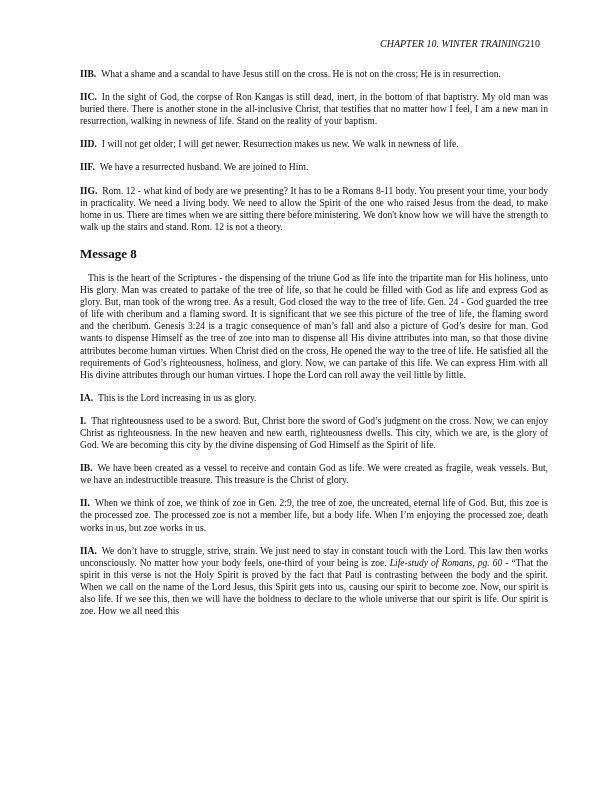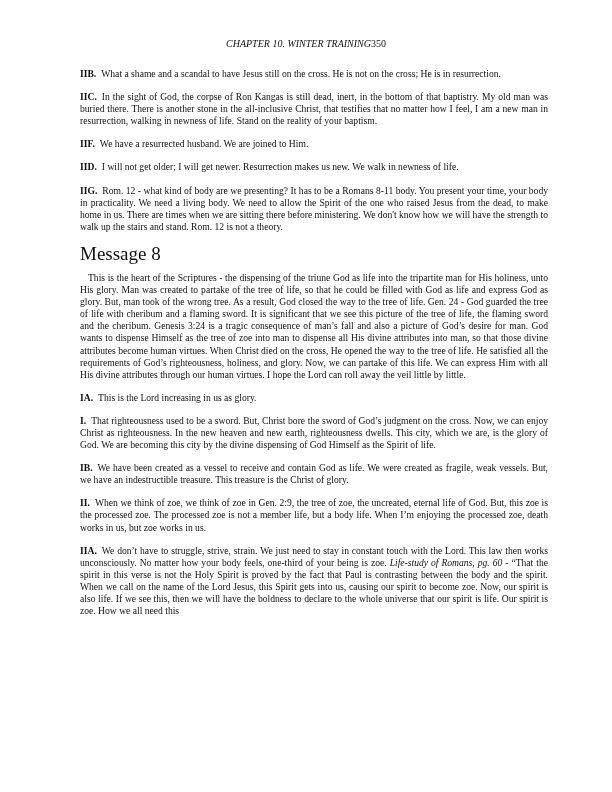--- a/index.html
+++ b/index.html
@@ -4,53 +4,53 @@
 <style>
   html, body { margin: 0; padding: 0; background: #ffffff; }
   body {
     width: 612px; height: 792px; position: relative; overflow: hidden;
     font-family: "DejaVu Serif", "Liberation Serif", serif;
     color: #111;
   }
   .page { position: absolute; left: 72px; top: 0; width: 468px; }
   .header {
     position: absolute; top: 38px; left: 0; width: 468px;
-    display: flex; justify-content: center;
+    display: flex; justify-content: flex-end;
     font-family: "Liberation Serif", serif; font-size: 10px;
   }
   .header .chap { font-style: italic; }
   .content {
     position: absolute; top: 68px; left: 8px; width: 468px;
     font-family: "Liberation Serif", serif; font-size: 9.6px; line-height: 12.1px;
     text-align: justify;
   }
   .para { margin: 0 0 11px 0; }
   .para .lbl { font-weight: bold; margin-right: 5px; }
   .para.cont { margin-bottom: 4px; }
   h2 {
-    font-family: "Liberation Serif", serif; font-size: 19px; font-weight: normal;
+    font-family: "Liberation Serif", serif; font-size: 13px; font-weight: bold;
     margin: 3px 0 8px 0; line-height: 20px;
   }
   .intro { text-indent: 8px; }
   .ital { font-style: italic; }
 </style>
 </head>
 <body>
 
 <div class="page">
   <div class="header">
     <span class="chap">CHAPTER 10.  WINTER TRAINING</span>
-    <span>350</span>
+    <span>210</span>
   </div>
 
   <div class="content">
     <p class="para"><span class="lbl">IIB.</span><span>What a shame and a scandal to have Jesus still on the cross. He is not on the cross; He is in resurrection.</span></p>
     <p class="para"><span class="lbl">IIC.</span><span>In the sight of God, the corpse of Ron Kangas is still dead, inert, in the bottom of that baptistry. My old man was buried there. There is another stone in the all-inclusive Christ, that testifies that no matter how I feel, I am a new man in resurrection, walking in newness of life. Stand on the reality of your baptism.</span></p>
+    <p class="para"><span class="lbl">IID.</span><span>I will not get older; I will get newer. Resurrection makes us new. We walk in newness of life.</span></p>
     <p class="para"><span class="lbl">IIF.</span><span>We have a resurrected husband. We are joined to Him.</span></p>
-    <p class="para"><span class="lbl">IID.</span><span>I will not get older; I will get newer. Resurrection makes us new. We walk in newness of life.</span></p>
     <p class="para"><span class="lbl">IIG.</span><span>Rom. 12 - what kind of body are we presenting? It has to be a Romans 8-11 body. You present your time, your body in practicality. We need a living body. We need to allow the Spirit of the one who raised Jesus from the dead, to make home in us. There are times when we are sitting there before ministering. We don't know how we will have the strength to walk up the stairs and stand. Rom. 12 is not a theory.</span></p>
 
     <h2>Message 8</h2>
     <p class="para intro">This is the heart of the Scriptures - the dispensing of the triune God as life into the tripartite man for His holiness, unto His glory. Man was created to partake of the tree of life, so that he could be filled with God as life and express God as glory. But, man took of the wrong tree. As a result, God closed the way to the tree of life. Gen. 24 - God guarded the tree of life with cheribum and a flaming sword. It is significant that we see this picture of the tree of life, the flaming sword and the cheribum. Genesis 3:24 is a tragic consequence of man’s fall and also a picture of God’s desire for man. God wants to dispense Himself as the tree of zoe into man to dispense all His divine attributes into man, so that those divine attributes become human virtues. When Christ died on the cross, He opened the way to the tree of life. He satisfied all the requirements of God’s righteousness, holiness, and glory. Now, we can partake of this life. We can express Him with all His divine attributes through our human virtues. I hope the Lord can roll away the veil little by little.</p>
 
     <p class="para"><span class="lbl">IA.</span><span>This is the Lord increasing in us as glory.</span></p>
     <p class="para"><span class="lbl">I.</span><span>That righteousness used to be a sword. But, Christ bore the sword of God’s judgment on the cross. Now, we can enjoy Christ as righteousness. In the new heaven and new earth, righteousness dwells. This city, which we are, is the glory of God. We are becoming this city by the divine dispensing of God Himself as the Spirit of life.</span></p>
     <p class="para"><span class="lbl">IB.</span><span>We have been created as a vessel to receive and contain God as life. We were created as fragile, weak vessels. But, we have an indestructible treasure. This treasure is the Christ of glory.</span></p>
     <p class="para"><span class="lbl">II.</span><span>When we think of zoe, we think of zoe in Gen. 2:9, the tree of zoe, the uncreated, eternal life of God. But, this zoe is the processed zoe. The processed zoe is not a member life, but a body life. When I’m enjoying the processed zoe, death works in us, but zoe works in us.</span></p>
 

